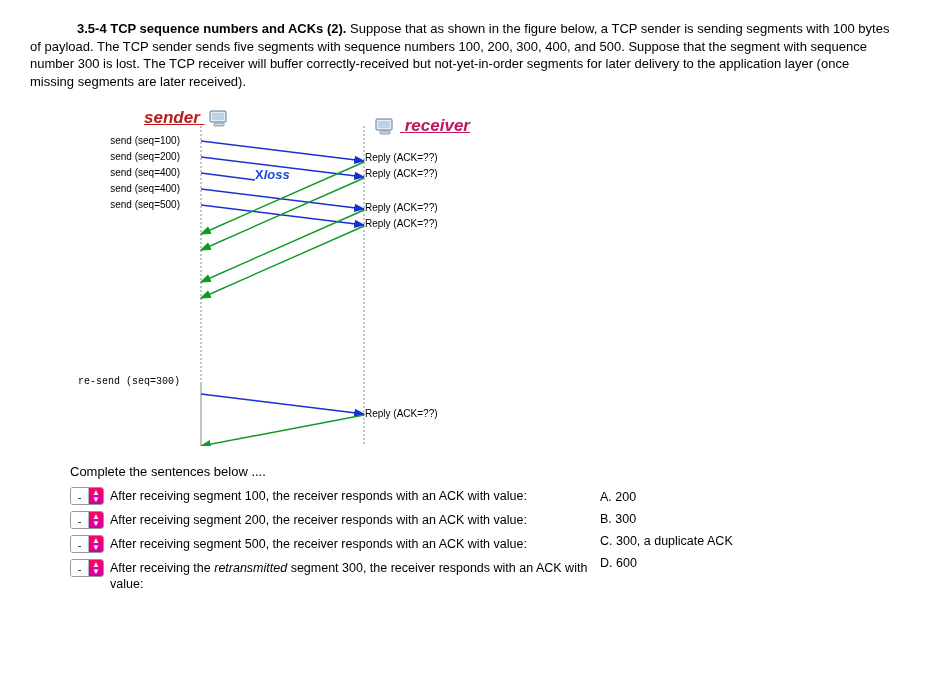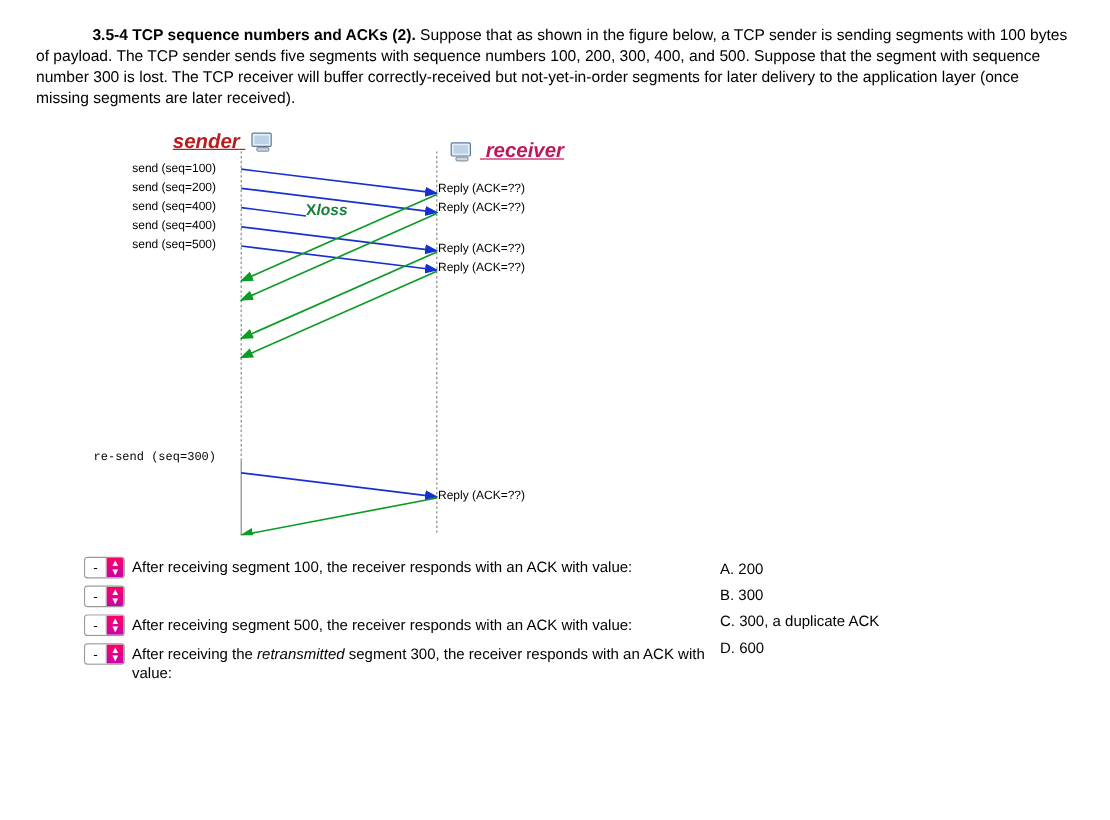--- a/index.html
+++ b/index.html
@@ -58,21 +58,21 @@
     .timeline-svg {
       position: absolute;
       left: 130px;
       top: 18px;
       width: 165px;
       height: 320px;
     }
     
     .loss-label {
       position: absolute;
-      color: #15803d;
+      color: #1d4ed8;
       font-style: italic;
       font-weight: bold;
       font-size: 13px;
       left: 185px;
       top: 59px;
       z-index: 5;
     }
     
     .questions-section { margin-left: 40px; margin-top: 6px; }
     .complete-label { margin-bottom: 8px; }
@@ -202,34 +202,36 @@
 
     <line x1="164" y1="36" x2="1" y2="108" stroke="#0c9b24" stroke-width="1.4" marker-end="url(#arr-green)"></line>
     <line x1="164" y1="52" x2="1" y2="124" stroke="#0c9b24" stroke-width="1.4" marker-end="url(#arr-green)"></line>
     <line x1="164" y1="84" x2="1" y2="156" stroke="#0c9b24" stroke-width="1.4" marker-end="url(#arr-green)"></line>
     <line x1="164" y1="100" x2="1" y2="172" stroke="#0c9b24" stroke-width="1.4" marker-end="url(#arr-green)"></line>
     <line x1="164" y1="289" x2="1" y2="320" stroke="#0c9b24" stroke-width="1.4" marker-end="url(#arr-green)"></line>
   </svg>
 </div>
 
 <div class="questions-section">
+  <div class="complete-label">Complete the sentences below ....</div>
   <div class="qwrapper">
     <div class="q-list">
       <div class="q-row">
         <span class="selector">
           <span class="val">-</span>
           <span class="arrows">▲<br>▼</span>
         </span>
         <span class="q-text">After receiving segment 100, the receiver responds with an ACK with value:</span>
       </div>
       <div class="q-row">
         <span class="selector">
           <span class="val">-</span>
           <span class="arrows">▲<br>▼</span>
         </span>
+        <span class="q-text">After receiving segment 200, the receiver responds with an ACK with value:</span>
       </div>
       <div class="q-row">
         <span class="selector">
           <span class="val">-</span>
           <span class="arrows">▲<br>▼</span>
         </span>
         <span class="q-text">After receiving segment 500, the receiver responds with an ACK with value:</span>
       </div>
       <div class="q-row">
         <span class="selector">

